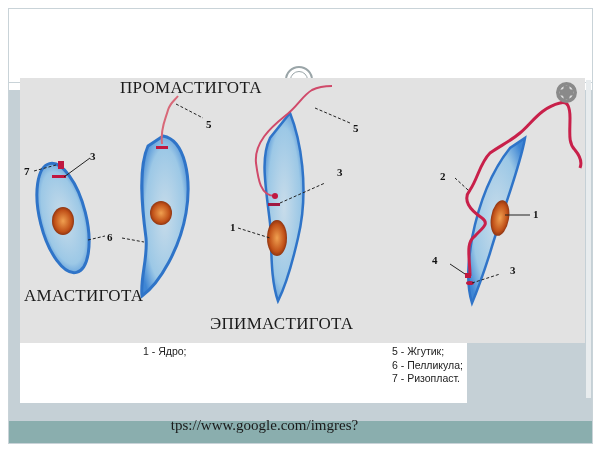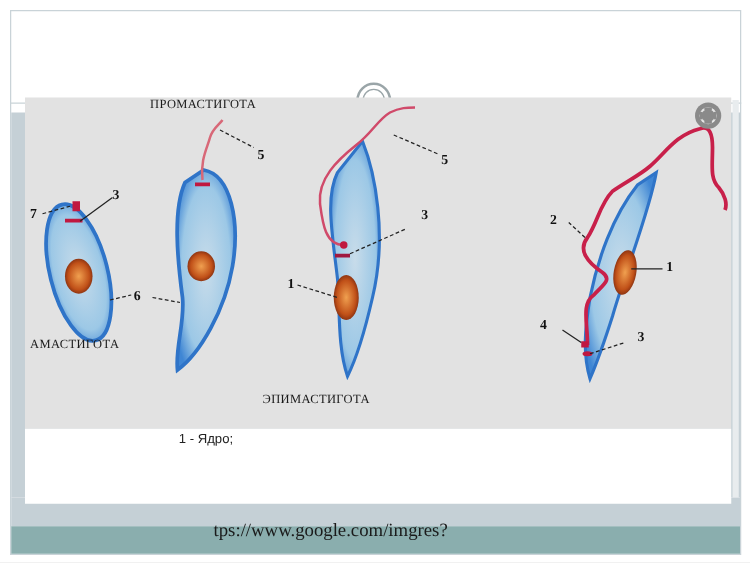--- a/index.html
+++ b/index.html
@@ -5,24 +5,24 @@
   html, body { margin:0; padding:0; }
   body { width:600px; height:450px; background:#ffffff; position:relative; overflow:hidden; font-family:"Liberation Sans", sans-serif; }
   .slide-frame { position:absolute; left:8px; top:8px; width:585px; height:436px; border:1px solid #c9d3d8; box-sizing:border-box; background:#ffffff; }
   .header-rule { position:absolute; left:8px; top:82px; width:585px; height:1px; background:#c9d3d8; }
   .band { position:absolute; left:9px; top:90px; width:583px; height:308px; background:#c5d0d6; }
   .footer-band { position:absolute; left:9px; top:421px; width:583px; height:22px; background:#8aaeae; }
   .footer-band-light { position:absolute; left:9px; top:398px; width:583px; height:23px; background:#c5d0d6; }
   .deco-ring { position:absolute; left:285px; top:66px; width:28px; height:28px; border-radius:50%; border:2px solid #9aa5a8; box-sizing:border-box; }
   .deco-ring::after { content:""; position:absolute; left:3px; top:3px; right:3px; bottom:3px; border-radius:50%; border:1px solid #9aa5a8; }
   .image-panel { position:absolute; left:20px; top:78px; width:565px; height:265px; background:#e2e2e2; overflow:hidden; }
-  .legend-panel { position:absolute; left:20px; top:343px; width:565px; height:60px; background:#ffffff; }
+  .legend-panel { position:absolute; left:20px; top:343px; width:447px; height:60px; background:#ffffff; }
   .legend-col { position:absolute; top:2px; font-size:10.5px; line-height:13.5px; color:#222; }
   .legend-col div { white-space:nowrap; }
-  .stage-label { position:absolute; font-family:"Liberation Serif", serif; font-size:10px; color:#1a1a1a; letter-spacing:0.3px; white-space:nowrap; }
+  .stage-label { position:absolute; font-family:"Liberation Serif", serif; font-size:17px; color:#1a1a1a; letter-spacing:0.3px; white-space:nowrap; }
   .num-label { position:absolute; font-family:"Liberation Serif", serif; font-weight:bold; font-size:11px; color:#111; }
   .expand-btn { position:absolute; left:536px; top:4px; width:21px; height:21px; border-radius:50%; background:#8a8a8a; cursor:pointer; }
   .expand-btn svg { position:absolute; left:3px; top:3px; }
   .footer-text { position:absolute; left:0; width:529px; top:417px; text-align:center; font-family:"Liberation Serif", serif; font-size:15px; color:#1a1a1a; }
   svg.diagram { position:absolute; left:0; top:0; }
   .scrollbar { position:absolute; left:586px; top:80px; width:5px; height:318px; background:#e8ecee; }
 </style>
 </head>
 <body>
 
@@ -85,21 +85,21 @@
       <rect x="445" y="195" width="6" height="5" fill="#c01840"></rect>
       <ellipse cx="450" cy="205" rx="4" ry="2" fill="#c01840"></ellipse>
       <line x1="448" y1="112" x2="435" y2="100" stroke="#222" stroke-dasharray="3,2"></line>
       <line x1="485" y1="137" x2="510" y2="137" stroke="#222"></line>
       <line x1="445" y1="196" x2="430" y2="186" stroke="#222"></line>
       <line x1="452" y1="205" x2="480" y2="196" stroke="#222" stroke-dasharray="3,2"></line>
     </g>
   </svg>
 
   <span class="stage-label" style="left:100px;top:0px;">ПРОМАСТИГОТА</span>
-  <span class="stage-label" style="left:4px;top:192px;">АМАСТИГОТА</span>
+  <span class="stage-label" style="left:4px;top:208px;">АМАСТИГОТА</span>
   <span class="stage-label" style="left:190px;top:236px;">ЭПИМАСТИГОТА</span>
 
   <span class="num-label" style="left:4px;top:87px;">7</span>
   <span class="num-label" style="left:70px;top:72px;">3</span>
   <span class="num-label" style="left:87px;top:153px;">6</span>
   <span class="num-label" style="left:186px;top:40px;">5</span>
   <span class="num-label" style="left:333px;top:44px;">5</span>
   <span class="num-label" style="left:317px;top:88px;">3</span>
   <span class="num-label" style="left:210px;top:143px;">1</span>
   <span class="num-label" style="left:420px;top:92px;">2</span>
@@ -117,17 +117,22 @@
       <rect x="1" y="4.5" width="2.2" height="6" fill="#8a8a8a"></rect>
       <rect x="11.8" y="4.5" width="2.2" height="6" fill="#8a8a8a"></rect>
     </svg>
   </div>
 </div>
 
 <div class="legend-panel">
   <div class="legend-col" style="left:123px;">
     <div>1 - Ядро;</div>
   </div>
+  <div class="legend-col" style="left:372px;">
+    <div>5 - Жгутик;</div>
+    <div>6 - Пелликула;</div>
+    <div>7 - Ризопласт.</div>
+  </div>
 </div>
 
 <div class="scrollbar"></div>
 
 <div class="footer-text">tps://www.google.com/imgres?</div>
 
 </body></html>

